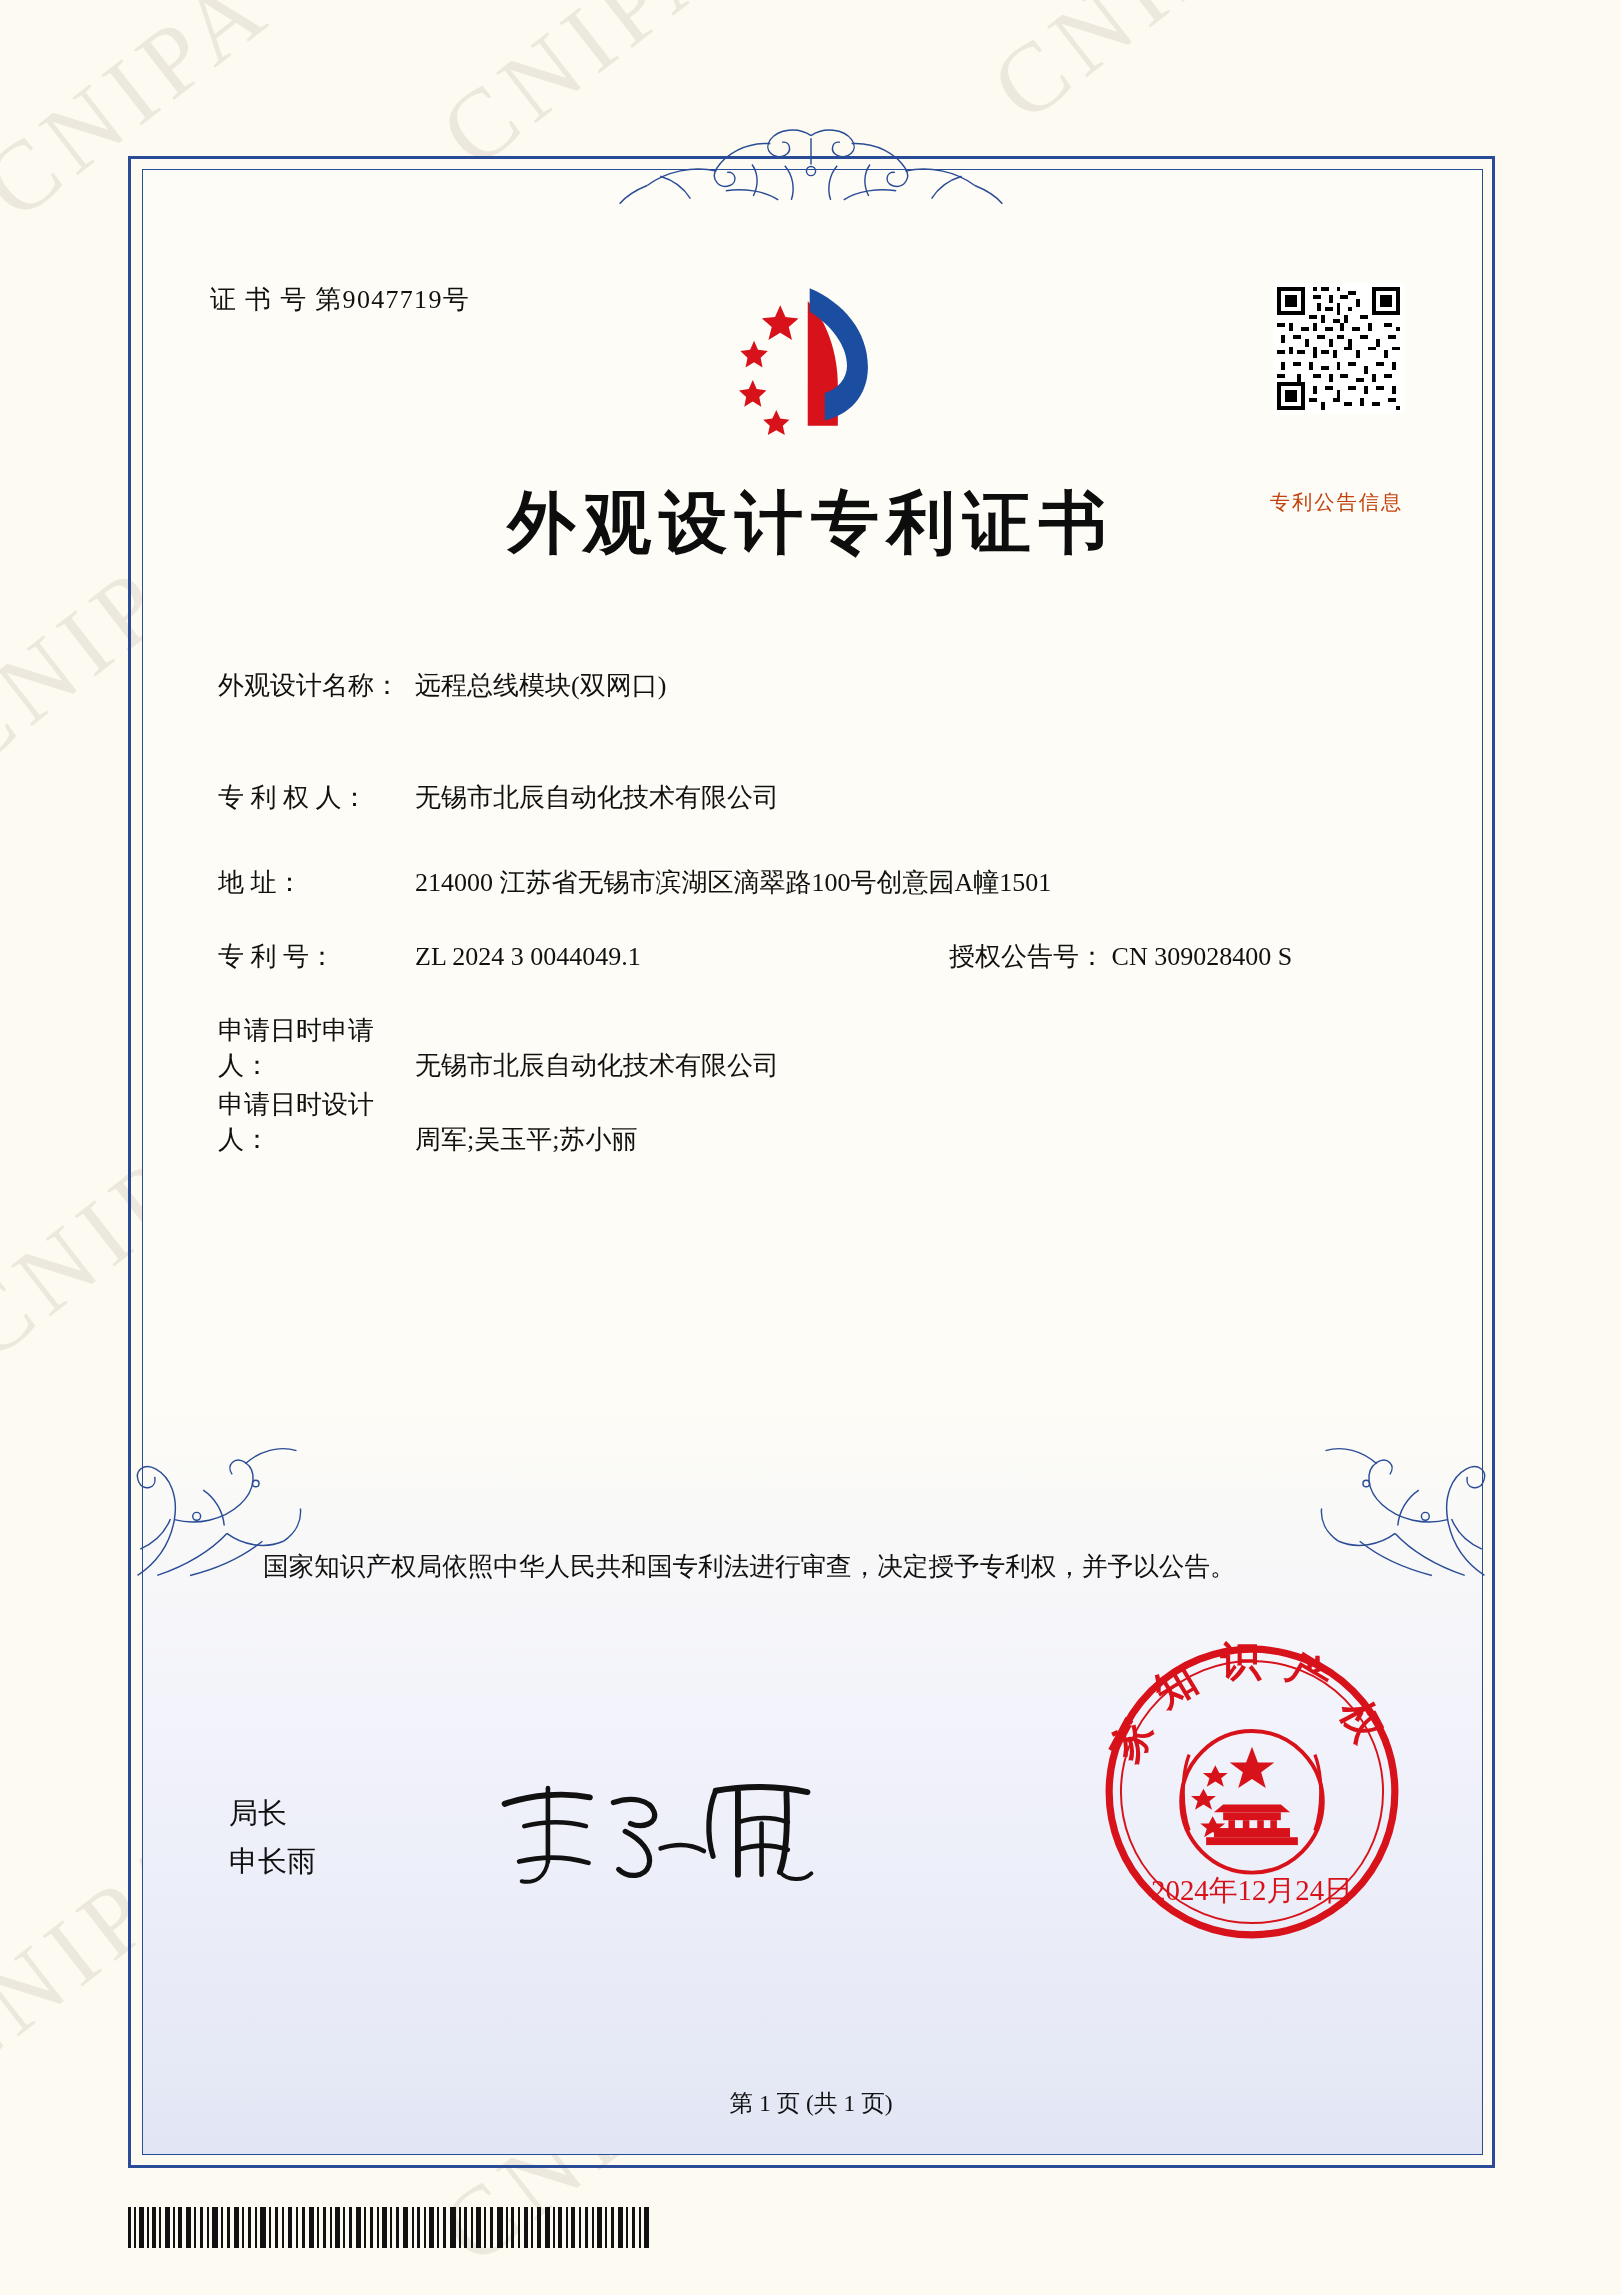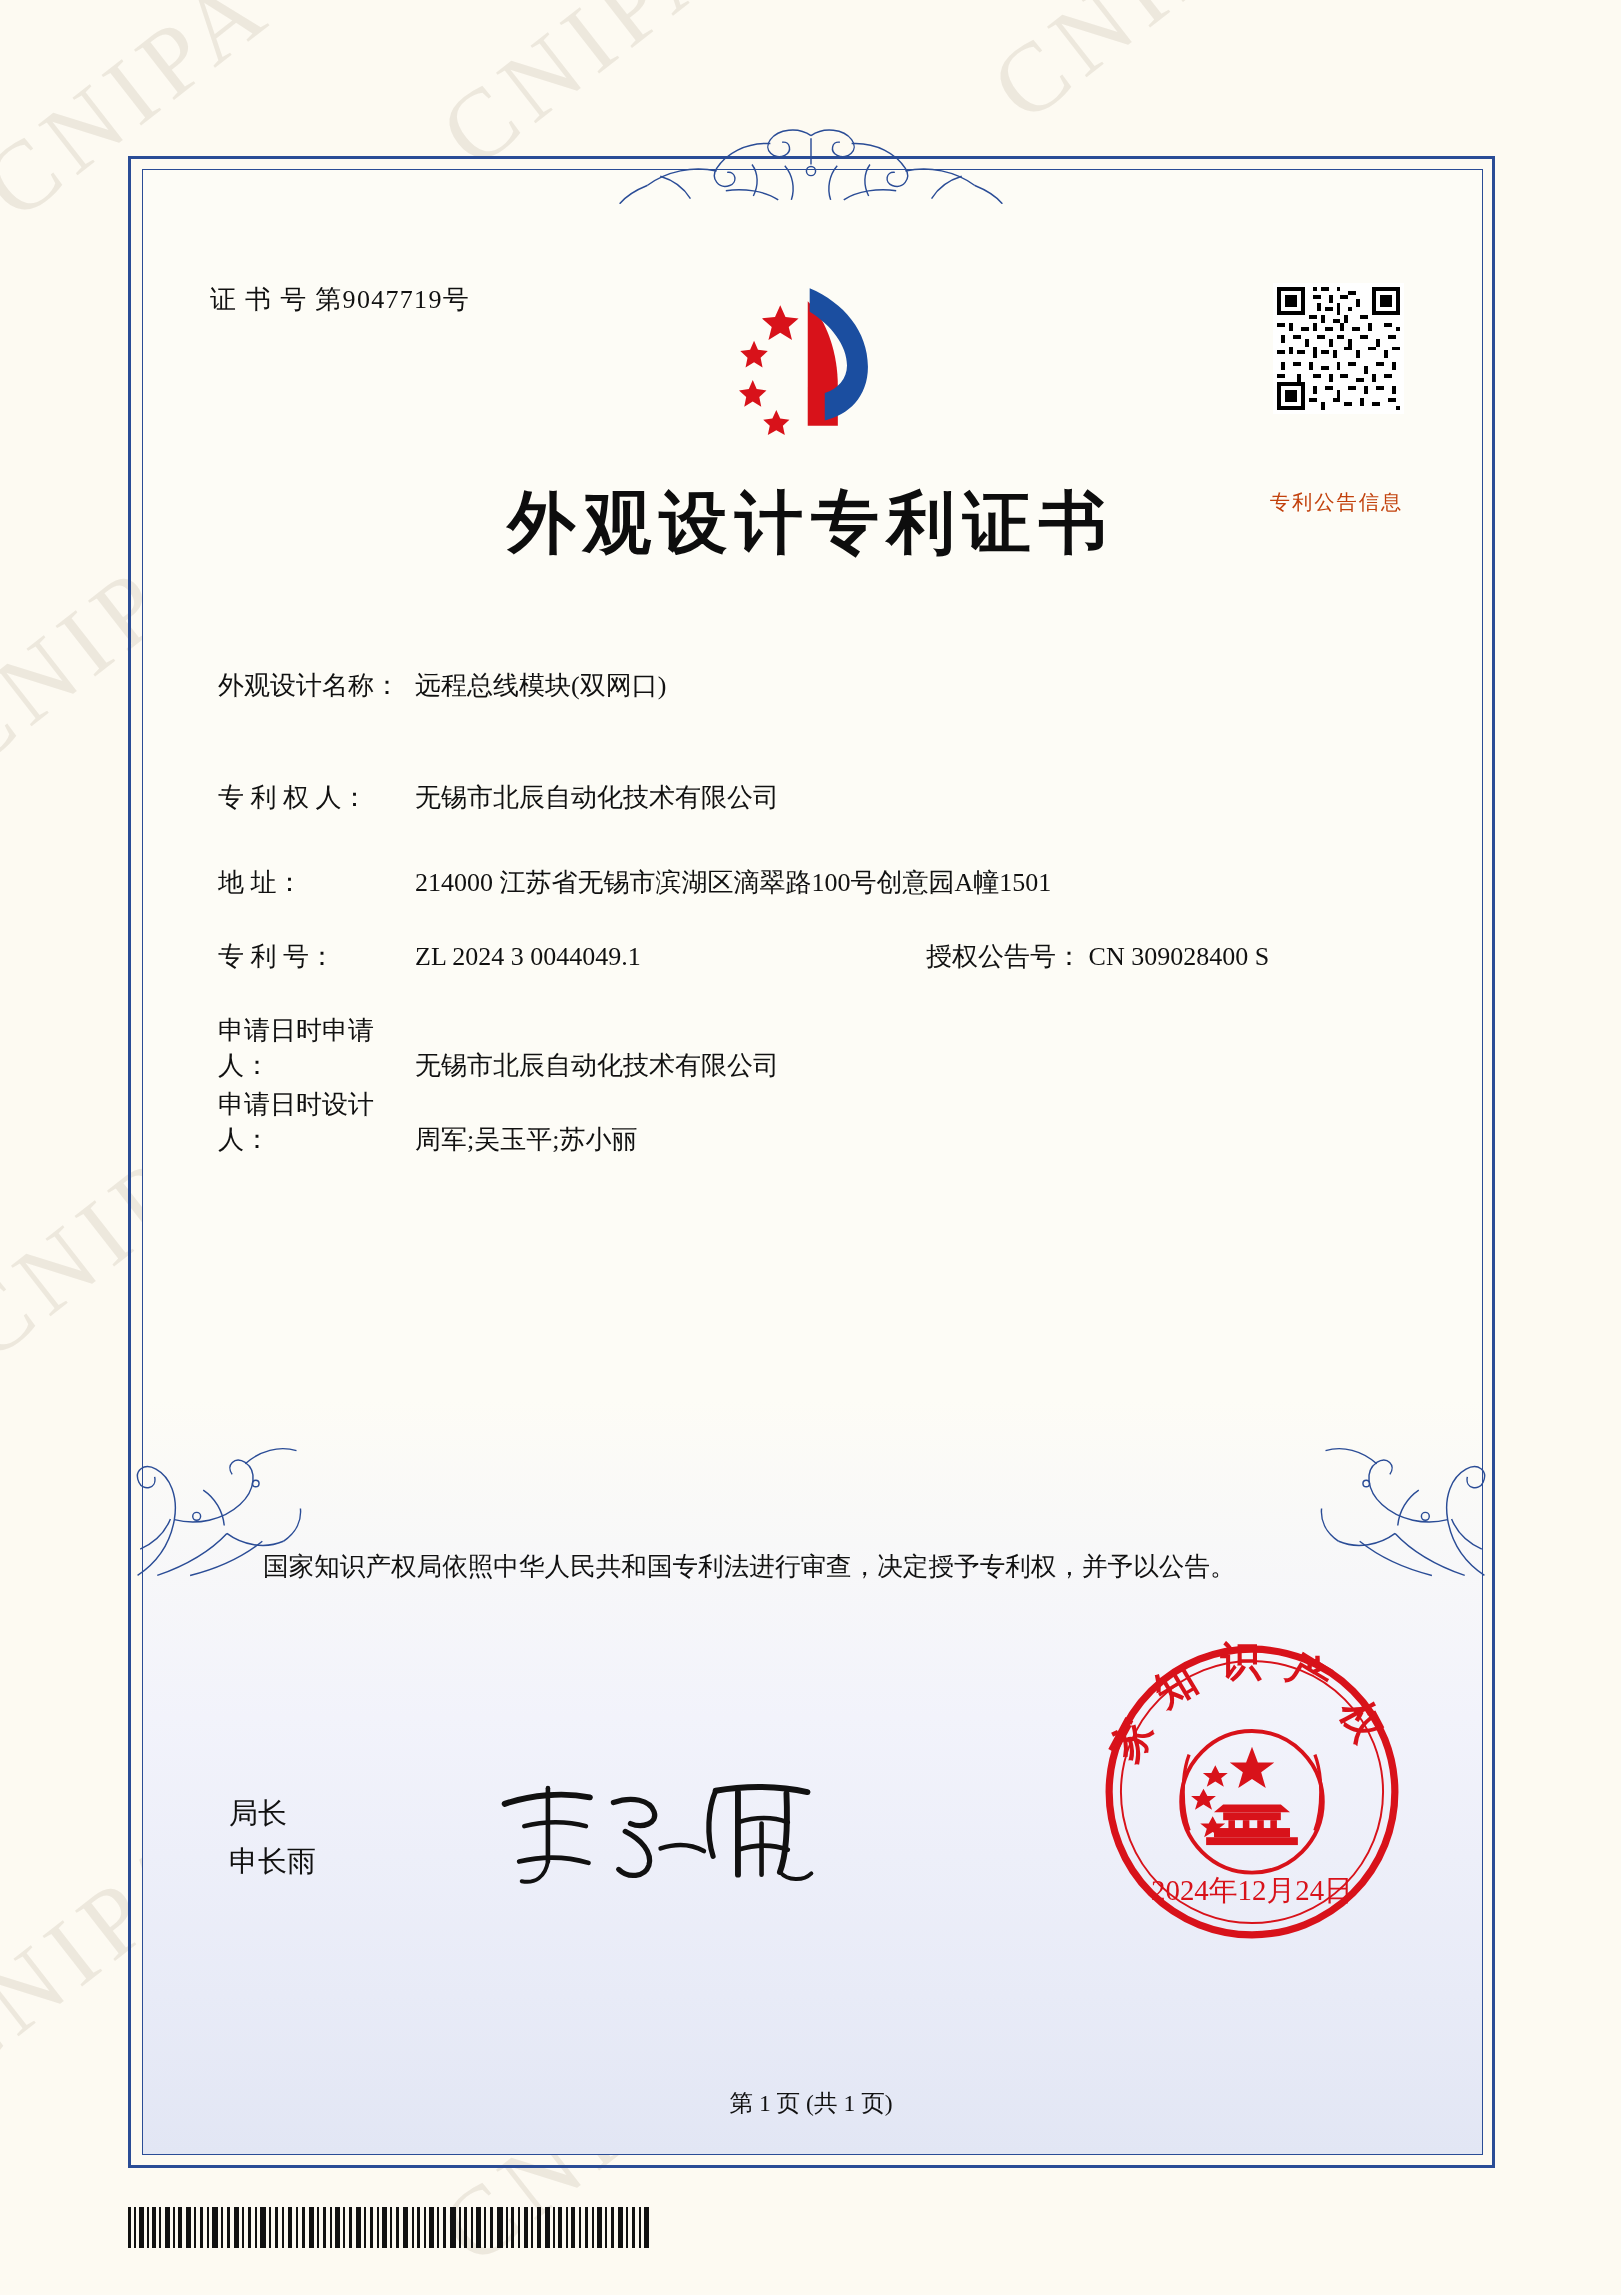--- a/index.html
+++ b/index.html
@@ -76,21 +76,21 @@
   
   .fields{position:absolute;left:218px;top:668px;width:1193px;}
   .row{position:relative;height:74px;font-size:26px;color:#111;}
   .lbl{
     display:inline-block;width:197px;
     letter-spacing:0px;
   }
   .val{display:inline-block;}
 
   .row .col2{
-    position:absolute;left:708px;top:0;
+    position:absolute;left:731px;top:0;
   }
   .col2 .lbl{width:auto;margin-right:6.6px;}
 
   .notice{
     position:absolute;left:216px;top:1543px;width:1199px;
     font-size:25.6px;line-height:48px;color:#111;text-align:justify;
   }
   .notice p{margin:0;}
   .notice .indent{text-indent:47px;}
 

